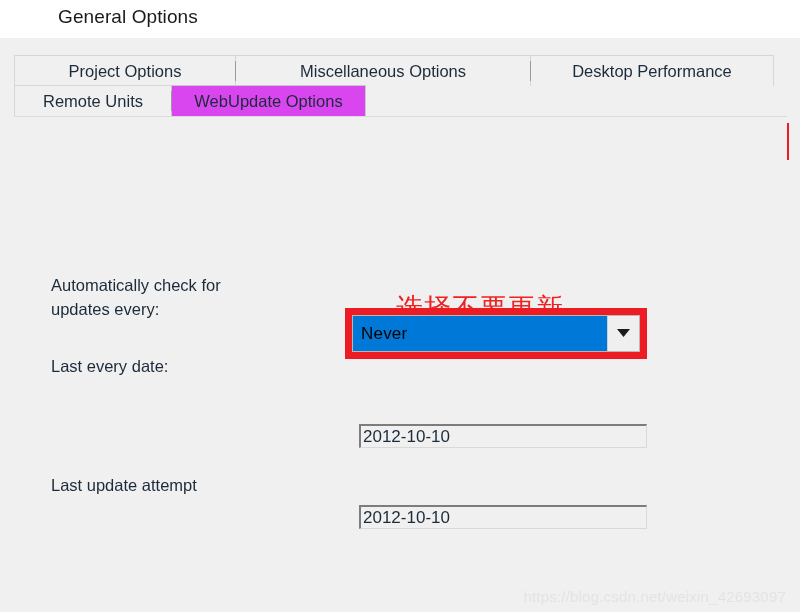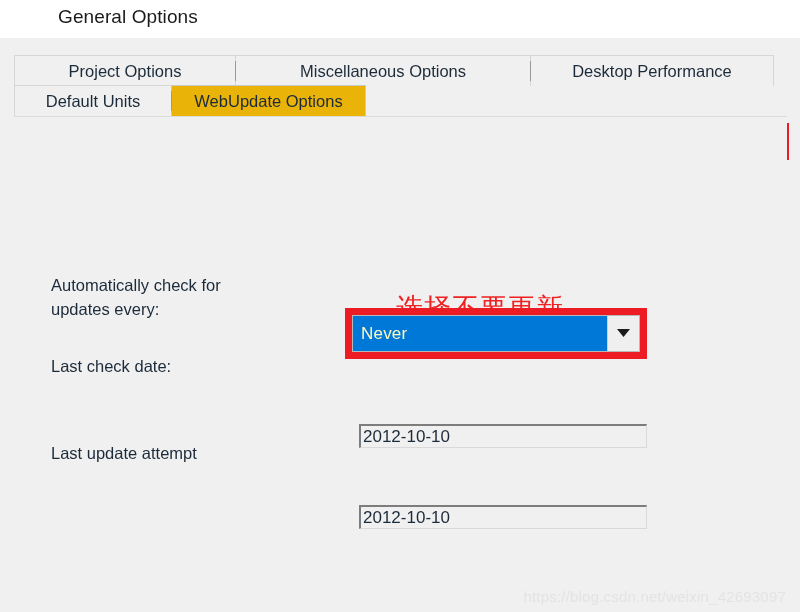--- a/index.html
+++ b/index.html
@@ -77,21 +77,21 @@
     align-items: center;
     justify-content: center;
     font-size: 16.5px;
     color: #1c2b3a;
     white-space: nowrap;
     cursor: default;
     height: 31px;
     margin-right: -1px;
   }
   .tab.active {
-    background: #eab308;
+    background: #d946ef;
     border-color: #c9c9c9;
   }
   
   .tab + .tab::before {
     content: "";
     position: absolute;
     left: -1px;
     top: 5px;
     bottom: 5px;
     width: 1px;
@@ -122,21 +122,21 @@
   
   .field-label {
     position: absolute;
     font-size: 16.5px;
     color: #1c2b3a;
     line-height: 1.45;
     white-space: pre-line;
   }
   .label-auto    { left: 51px; top: 228px; width: 260px; margin-top: 8px; }
   .label-lastdate{ left: 51px; top: 317px; }
-  .label-attempt { left: 51px; top: 380px; width: 260px; }
+  .label-attempt { left: 51px; top: 412px; width: 260px; }
 
   
   .label-attempt .clipped {
     display: block;
     height: 6px;
     overflow: hidden;
     font-size: 16.5px;
     line-height: 1.45;
     color: #1c2b3a;
   }
@@ -154,21 +154,21 @@
     left: 0; top: 0;
     width: 288px; height: 37px;
     background: #ffffff;
     border: 1px solid #b8b8b8;
     display: flex;
     align-items: stretch;
   }
   .combo-value {
     flex: 1 1 auto;
     background: #0078d7;
-    color: #fef9c3;
+    color: #000000;
     display: flex;
     align-items: center;
     padding-left: 8px;
     font-size: 17px;
     letter-spacing: 0.2px;
   }
   .combo-arrow-btn {
     flex: 0 0 32px;
     background: #efefef;
     border-left: 1px solid #d0d0d0;
@@ -247,21 +247,21 @@
       <div class="tab t-misc">
         <span>Miscellaneous Options</span>
       </div>
       <div class="tab t-desktop">
         <span>Desktop Performance</span>
       </div>
     </div>
 
     <div class="tab-row tab-row-bottom">
       <div class="tab t-default">
-        <span>Default Units</span>
+        <span>Remote Units</span>
       </div>
       <div class="tab t-webupdate active">
         <span>WebUpdate Options</span>
       </div>
     </div>
 
   </div>
 
   <div class="annot-tab-box"></div>
 
@@ -276,21 +276,21 @@
     <div class="combo">
       <div class="combo-value">Never</div>
       <div class="combo-arrow-btn">
         <svg width="13" height="9" viewBox="0 0 13 9">
           <polygon points="0,0 13,0 6.5,8" fill="#1b1b1b"></polygon>
         </svg>
       </div>
     </div>
   </div>
 
-  <div class="field-label label-lastdate">Last check date:</div>
+  <div class="field-label label-lastdate">Last every date:</div>
   <div class="textbox tb-lastdate">
     <span>2012-10-10</span>
   </div>
 
   <div class="field-label label-attempt">
     <span>Last update attempt</span>
     <span class="clipped">:</span>
   </div>
   <div class="textbox tb-attempt">
     <span>2012-10-10</span>

